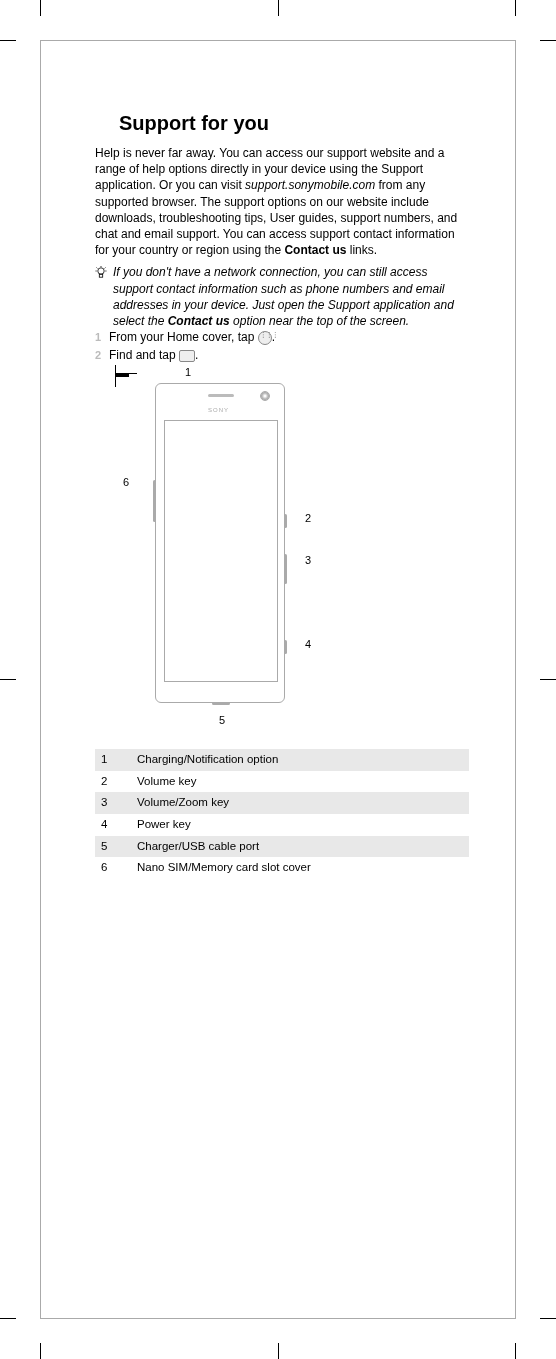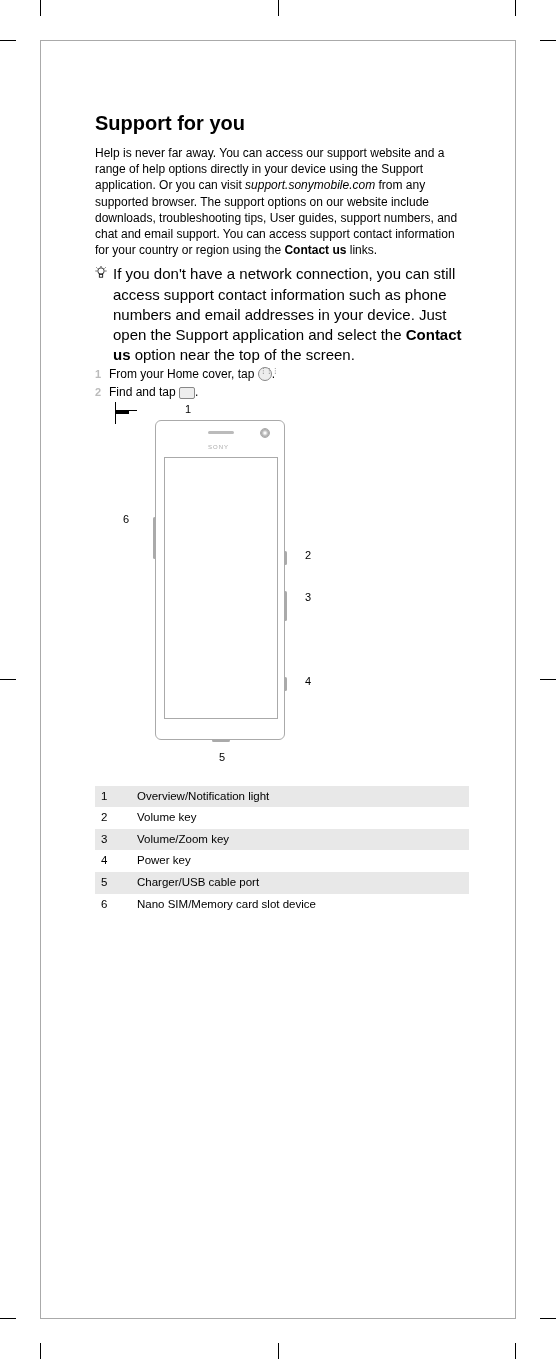--- a/index.html
+++ b/index.html
@@ -26,27 +26,28 @@
   }
   .content {
     position: absolute;
     left: 95px; top: 110px;
     width: 374px;
   }
   h1 {
     font-size: 20px;
     font-weight: bold;
     margin-bottom: 8px;
+    margin-left: 24px;
   }
   p.body { margin-bottom: 6px; }
   .italic { font-style: italic; }
   .bold { font-weight: bold; }
   .tip { display: flex; margin-top: 4px; }
   .tip-icon { flex: 0 0 18px; font-size: 11px; line-height: 1; padding-top: 2px; }
-  .tip-text { flex: 1; font-size: 15px; }
+  .tip-text { flex: 1; font-size: 12px; font-style: italic; }
   h2.subhead {
     font-size: 16px;
     font-weight: bold;
     color: #bbb;
     margin-top: 14px;
     margin-bottom: 4px;
   }
   ol.steps { list-style: none; padding-left: 0; }
   ol.steps li { display: flex; margin-bottom: 2px; align-items: baseline; }
   ol.steps .num { width: 14px; color: #bbb; font-weight: bold; font-size: 11px; }
@@ -235,38 +236,38 @@
     <div class="l4-line"></div>
 
     <div class="label l5">5</div>
     <div class="l5-line"></div>
   </div>
 
   <table class="parts">
     <tbody id="parts-body">
         <tr>
           <td class="num">1</td>
-          <td>Overview/Notification light</td>
+          <td>Charging/Notification option</td>
         </tr>
         <tr>
           <td class="num">2</td>
           <td>Volume key</td>
         </tr>
         <tr>
           <td class="num">3</td>
           <td>Volume/Zoom key</td>
         </tr>
         <tr>
           <td class="num">4</td>
           <td>Power key</td>
         </tr>
         <tr>
           <td class="num">5</td>
           <td>Charger/USB cable port</td>
         </tr>
         <tr>
           <td class="num">6</td>
-          <td>Nano SIM/Memory card slot device</td>
+          <td>Nano SIM/Memory card slot cover</td>
         </tr>
       </tbody>
   </table>
 
 </div>
 
 </body></html>

